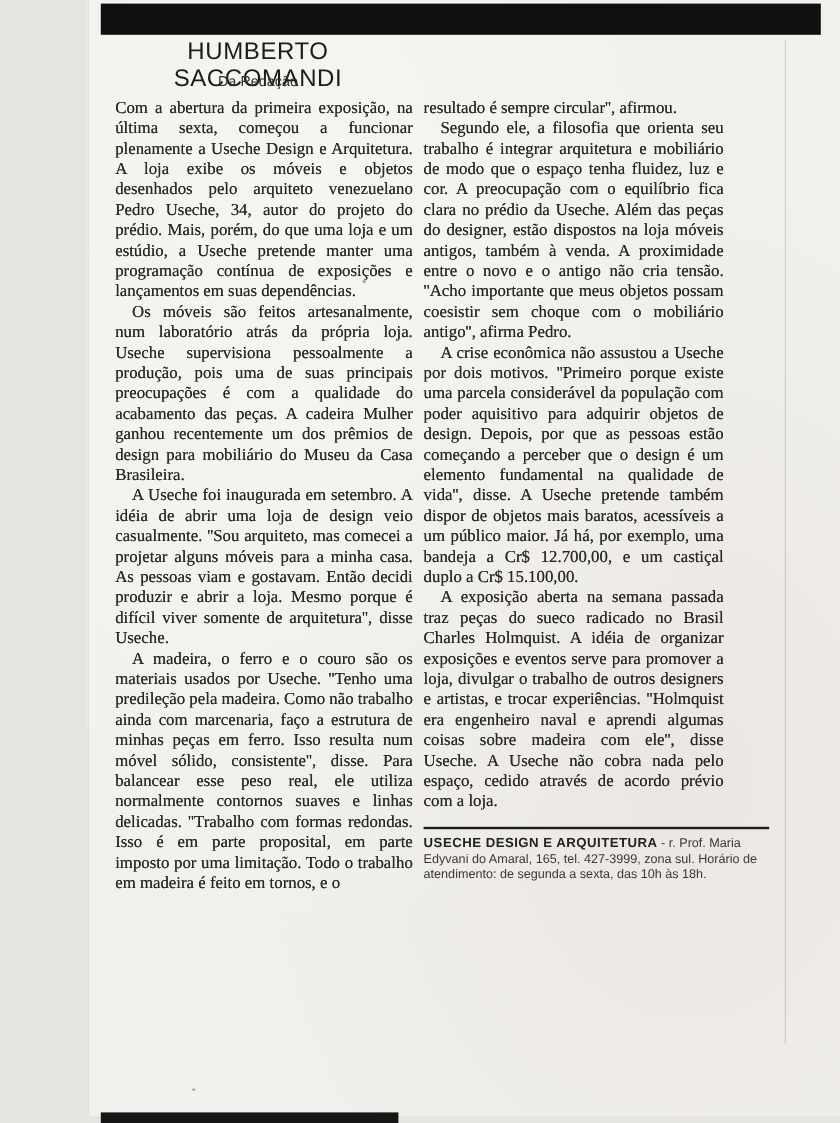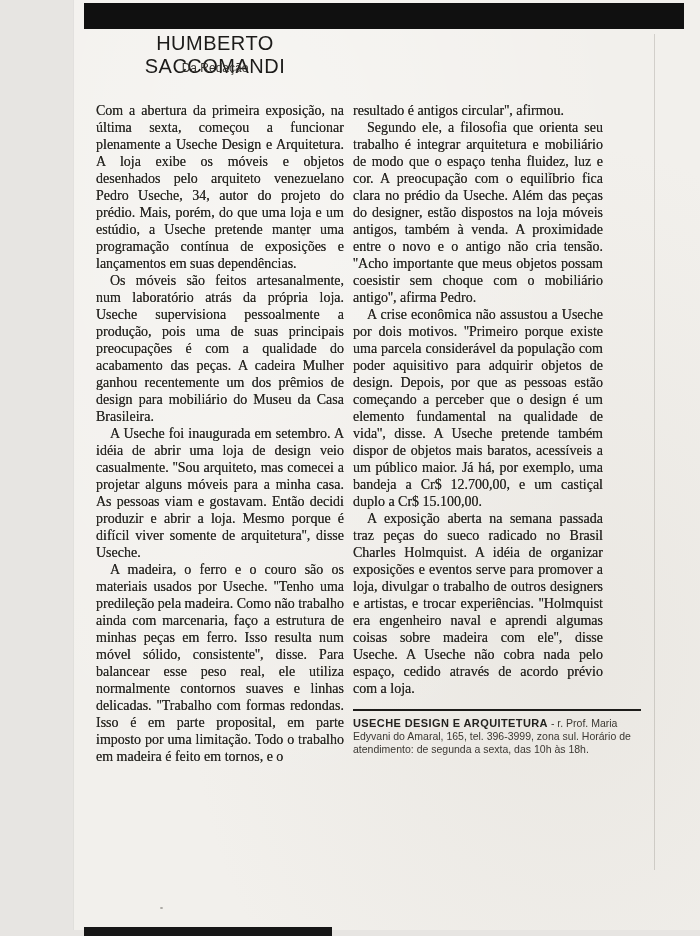--- a/index.html
+++ b/index.html
@@ -61,21 +61,20 @@
   }
 
   .col {
     position: absolute;
     top: 82px;
     font-size: 14px;
     line-height: 17px;
     color: #292824;
     text-align: justify;
     text-shadow: 0 0 0.5px rgba(45,42,38,0.85);
-    margin-top: 20px;
   }
   .col p { margin: 0; text-indent: 14px; }
   .col p.flush { text-indent: 0; }
   .col-left  { left: 96px;  width: 248px; }
   .col-right { left: 353px; width: 250px; }
 
   .store-box {
     margin-top: 12px;
     border-top: 2px solid #1d1c1a;
     padding-top: 6px;
@@ -109,27 +108,27 @@
   <div class="byline-role">Da Redação</div>
 
   <div class="col col-left">
     <p class="flush">Com a abertura da primeira exposição, na última sexta, começou a funcionar plenamente a Useche Design e Arquitetura. A loja exibe os móveis e objetos desenhados pelo arquiteto venezuelano Pedro Useche, 34, autor do projeto do prédio. Mais, porém, do que uma loja e um estúdio, a Useche pretende manter uma programação contínua de exposições e lançamentos em suas dependências.</p>
     <p>Os móveis são feitos artesanalmente, num laboratório atrás da própria loja. Useche supervisiona pessoalmente a produção, pois uma de suas principais preocupações é com a qualidade do acabamento das peças. A cadeira Mulher ganhou recentemente um dos prêmios de design para mobiliário do Museu da Casa Brasileira.</p>
     <p>A Useche foi inaugurada em setembro. A idéia de abrir uma loja de design veio casualmente. ''Sou arquiteto, mas comecei a projetar alguns móveis para a minha casa. As pessoas viam e gostavam. Então decidi produzir e abrir a loja. Mesmo porque é difícil viver somente de arquitetura'', disse Useche.</p>
     <p>A madeira, o ferro e o couro são os materiais usados por Useche. ''Tenho uma predileção pela madeira. Como não trabalho ainda com marcenaria, faço a estrutura de minhas peças em ferro. Isso resulta num móvel sólido, consistente'', disse. Para balancear esse peso real, ele utiliza normalmente contornos suaves e linhas delicadas. ''Trabalho com formas redondas. Isso é em parte proposital, em parte imposto por uma limitação. Todo o trabalho em madeira é feito em tornos, e o</p>
   </div>
 
   <div class="col col-right">
-    <p class="flush">resultado é antigos circular'', afirmou.</p>
+    <p class="flush">resultado é sempre circular'', afirmou.</p>
     <p>Segundo ele, a filosofia que orienta seu trabalho é integrar arquitetura e mobiliário de modo que o espaço tenha fluidez, luz e cor. A preocupação com o equilíbrio fica clara no prédio da Useche. Além das peças do designer, estão dispostos na loja móveis antigos, também à venda. A proximidade entre o novo e o antigo não cria tensão. ''Acho importante que meus objetos possam coesistir sem choque com o mobiliário antigo'', afirma Pedro.</p>
     <p>A crise econômica não assustou a Useche por dois motivos. ''Primeiro porque existe uma parcela considerável da população com poder aquisitivo para adquirir objetos de design. Depois, por que as pessoas estão começando a perceber que o design é um elemento fundamental na qualidade de vida'', disse. A Useche pretende também dispor de objetos mais baratos, acessíveis a um público maior. Já há, por exemplo, uma bandeja a Cr$ 12.700,00, e um castiçal duplo a Cr$ 15.100,00.</p>
     <p>A exposição aberta na semana passada traz peças do sueco radicado no Brasil Charles Holmquist. A idéia de organizar exposições e eventos serve para promover a loja, divulgar o trabalho de outros designers e artistas, e trocar experiências. ''Holmquist era engenheiro naval e aprendi algumas coisas sobre madeira com ele'', disse Useche. A Useche não cobra nada pelo espaço, cedido através de acordo prévio com a loja.</p>
 
     <div class="store-box">
-      <span class="store-name">USECHE DESIGN E ARQUITETURA</span><span> - r. Prof. Maria Edyvani do Amaral, 165, tel. 396-3999, zona sul. Horário de atendimento: de segunda a sexta, das 10h às 18h.</span>
+      <span class="store-name">USECHE DESIGN E ARQUITETURA</span><span> - r. Prof. Maria Edyvani do Amaral, 165, tel. 427-3999, zona sul. Horário de atendimento: de segunda a sexta, das 10h às 18h.</span>
     </div>
   </div>
 
   <div class="bottom-bar"></div>
   <div class="speck s1"></div>
   <div class="speck s2"></div>
   <div class="speck s3"></div>
 
 </div>
 

